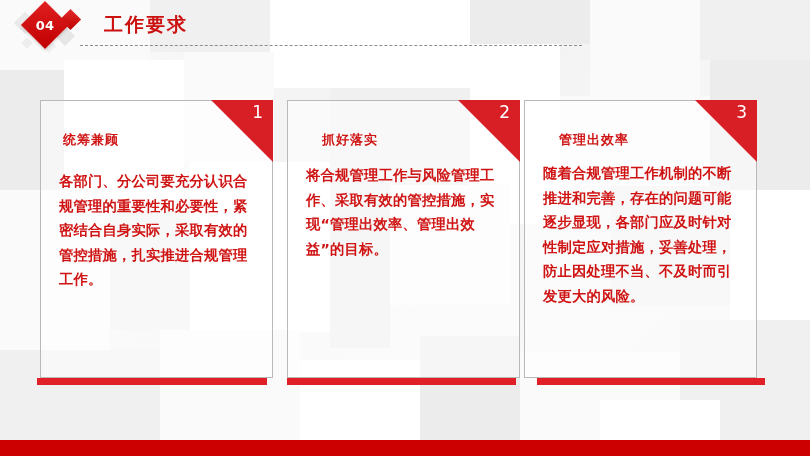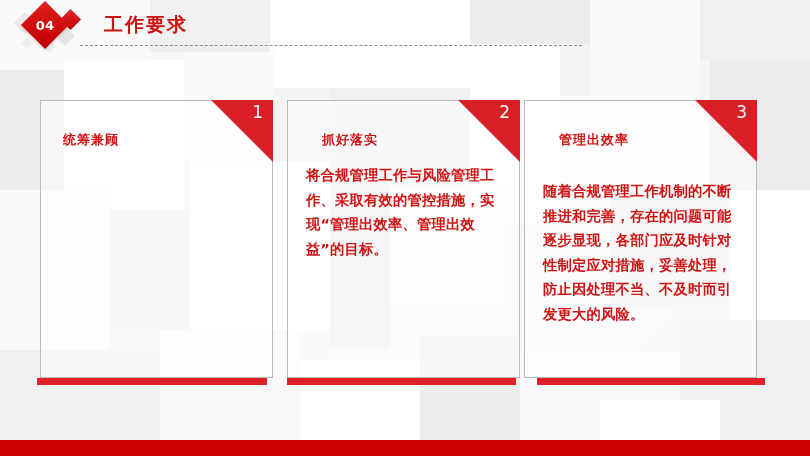--- a/index.html
+++ b/index.html
@@ -167,21 +167,21 @@
     top: 68px;
     left: 18px;
     width: 196px;
     color: #d01414;
     font-size: 14.3px;
     font-weight: bold;
     line-height: 1.72;
     letter-spacing: 0.2px;
   }
   .card-2 .card-body { top: 62px; }
-  .card-3 .card-body { top: 78px; font-family: Liberation Serif, serif; }
+  .card-3 .card-body { top: 60px; font-family: Liberation Serif, serif; }
 
   .card-underbar {
     position: absolute;
     top: 378px;
     height: 7px;
     background: #e01f26;
   }
   .bar-1 { left: 37px; width: 230px; }
   .bar-2 { left: 287px; width: 229px; }
   .bar-3 { left: 537px; width: 228px; }
@@ -249,20 +249,21 @@
     <div class="header-title">工作要求</div>
     <div class="header-rule"></div>
   </div>
 
   <div class="card card-1">
     <div class="corner-flag">
       <div class="tri"></div>
       <div class="corner-num">1</div>
     </div>
     <div class="card-heading">统筹兼顾</div>
+    <div class="card-body">各部门、分公司要充分认识合规管理的重要性和必要性，紧密结合自身实际，采取有效的管控措施，扎实推进合规管理工作。</div>
   </div>
   <div class="card-underbar bar-1"></div>
 
   <div class="card card-2">
     <div class="corner-flag">
       <div class="tri"></div>
       <div class="corner-num">2</div>
     </div>
     <div class="card-heading">抓好落实</div>
     <div class="card-body">将合规管理工作与风险管理工作、采取有效的管控措施，实现“管理出效率、管理出效益”的目标。</div>

